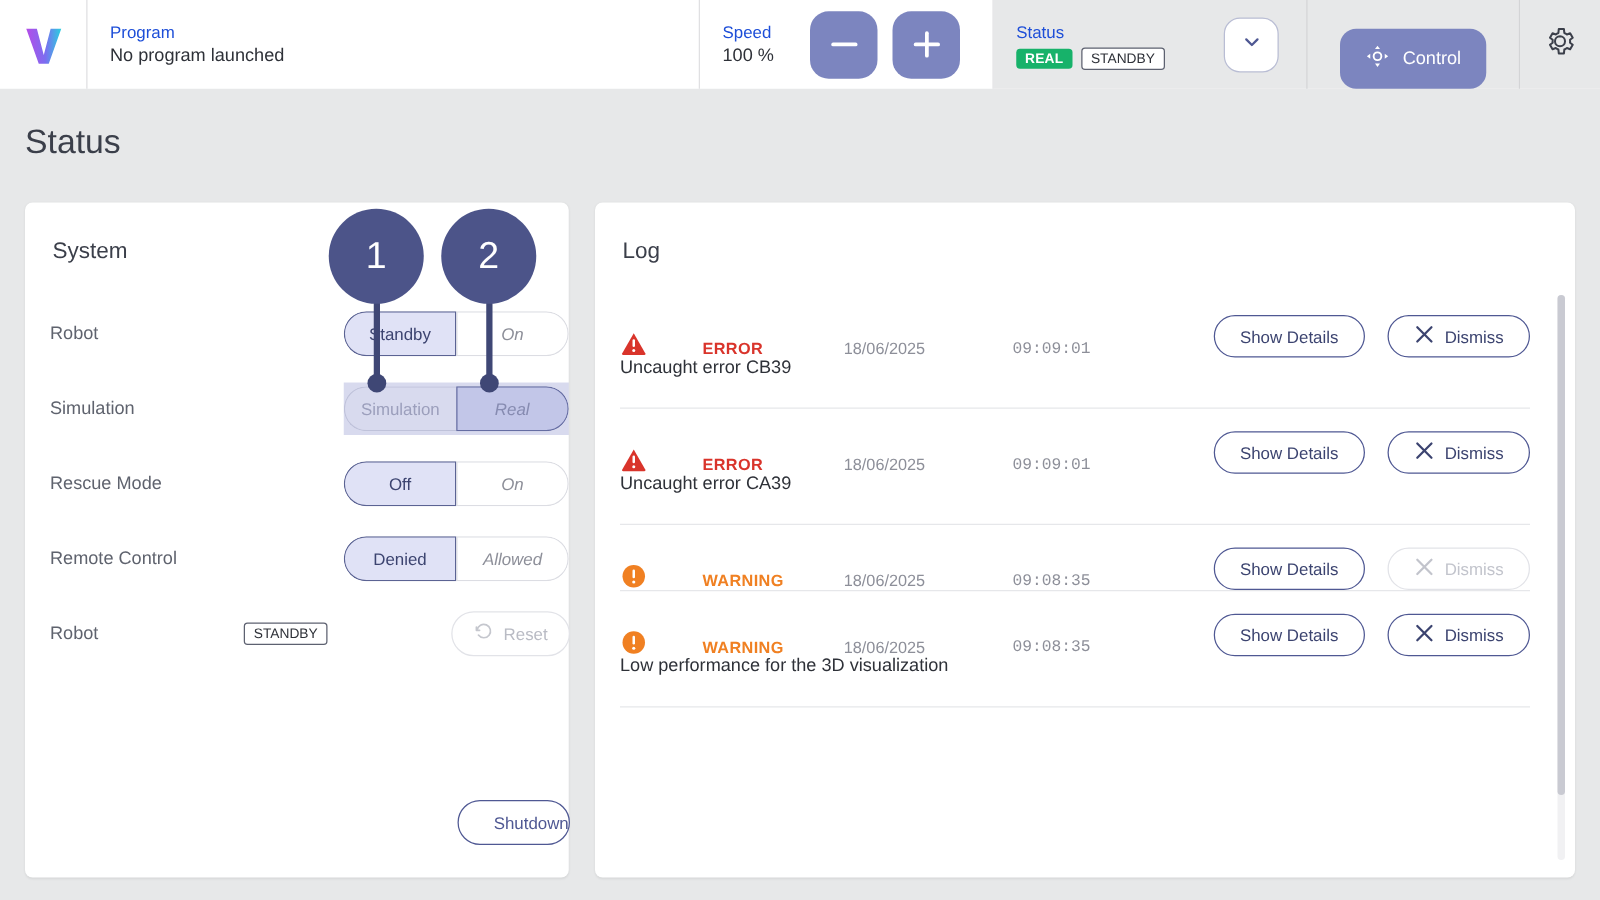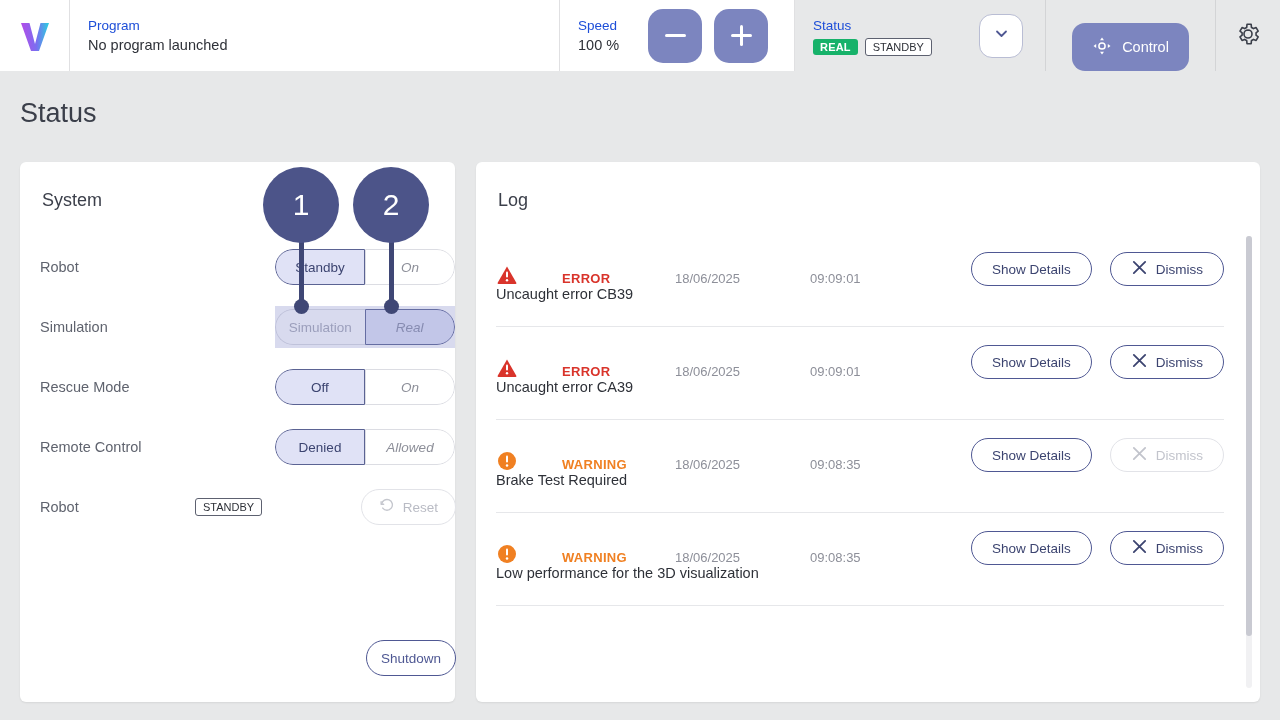--- a/index.html
+++ b/index.html
@@ -149,21 +149,21 @@
     position: absolute; left: 341px; top: 50%; transform: translateY(-50%);
     width: 95px; height: 36px; border-radius: 18px;
     border: 1px solid #e2e3e8; background: #fff; color: #b9bbc4;
     display: flex; align-items: center; justify-content: center; gap: 7px;
     font-size: 13.5px; cursor: default; font-family: inherit;
   }
   .shutdown-btn {
     position: absolute; left: 346px; top: 478px;
     width: 90px; height: 36px; border-radius: 18px;
     border: 1px solid #4f5893; background: #fff; color: #4f5893;
-    font-size: 13.5px; cursor: pointer; font-family: inherit;
+    font-size: 13.5px; cursor: pointer; font-family: inherit; text-align: right;
   }
 
   
   .anno { position: absolute; pointer-events: none; }
   .anno-circle {
     position: absolute; width: 76px; height: 76px; border-radius: 50%;
     background: #4c5489; color: #fff;
     display: flex; align-items: center; justify-content: center;
     font-size: 30px;
   }
@@ -178,21 +178,21 @@
     position: absolute; left: 0; top: 72px; width: 784px; height: 468px;
     overflow: hidden;
   }
   .log-entry { position: relative; padding: 0 36px 0 20px; }
   .log-top { display: flex; align-items: flex-end; height: 52px; gap: 35px; }
   .sev-icon { width: 22px; height: 22px; margin-right: 9px; flex: 0 0 22px; }
   .sev-label { font-size: 13px; font-weight: bold; letter-spacing: .3px; width: 78px; }
   .sev-label.error { color: #d9342b; }
   .sev-label.warning { color: #f08022; }
   .log-date { font-size: 13px; color: #8d8f99; width: 100px; }
-  .log-time { font-size: 13px; color: #8d8f99; }
+  .log-time { font-size: 13px; color: #8d8f99; font-family: Liberation Mono, monospace; }
   .log-actions { margin-left: auto; display: flex; gap: 18px; }
   .pill {
     height: 34px; border-radius: 17px; border: 1px solid #4f5893;
     background: #fff; color: #3c4470; font-size: 13.5px; font-family: inherit;
     display: flex; align-items: center; justify-content: center; gap: 8px;
     padding: 13px 20px; cursor: pointer;
   }
   .pill.disabled { border-color: #e2e3e8; color: #c2c4cc; cursor: default; }
   .log-msg { font-size: 14.5px; color: #2e3138; padding: 0 0 24px 0; }
   .log-sep { height: 1px; background: #e6e7ea; margin: 0 36px 0 20px; }
@@ -411,21 +411,20 @@
           <div class="log-actions">
             <button class="pill">Show Details</button>
             <button class="pill disabled">
               <span><svg width="17" height="17" viewBox="0 0 18 18">
                   <path d="M3 3 L15 15 M15 3 L3 15" stroke="#c2c4cc" stroke-width="1.9" stroke-linecap="round"></path>
                 </svg></span>
               <span>Dismiss</span>
             </button>
           </div>
         </div>
-        <div class="log-msg">Brake Test Required</div>
       </div>
       <div class="log-sep"></div>
       <div class="log-entry">
         <div class="log-top">
           <span class="sev-icon"><svg width="22" height="22" viewBox="0 0 22 22">
               <circle cx="11" cy="11" r="9" fill="#f08022"></circle>
               <rect x="10" y="5.6" width="2" height="7" rx="1" fill="#fff"></rect>
               <circle cx="11" cy="15.6" r="1.25" fill="#fff"></circle>
             </svg></span>
           <span class="sev-label warning">WARNING</span>

